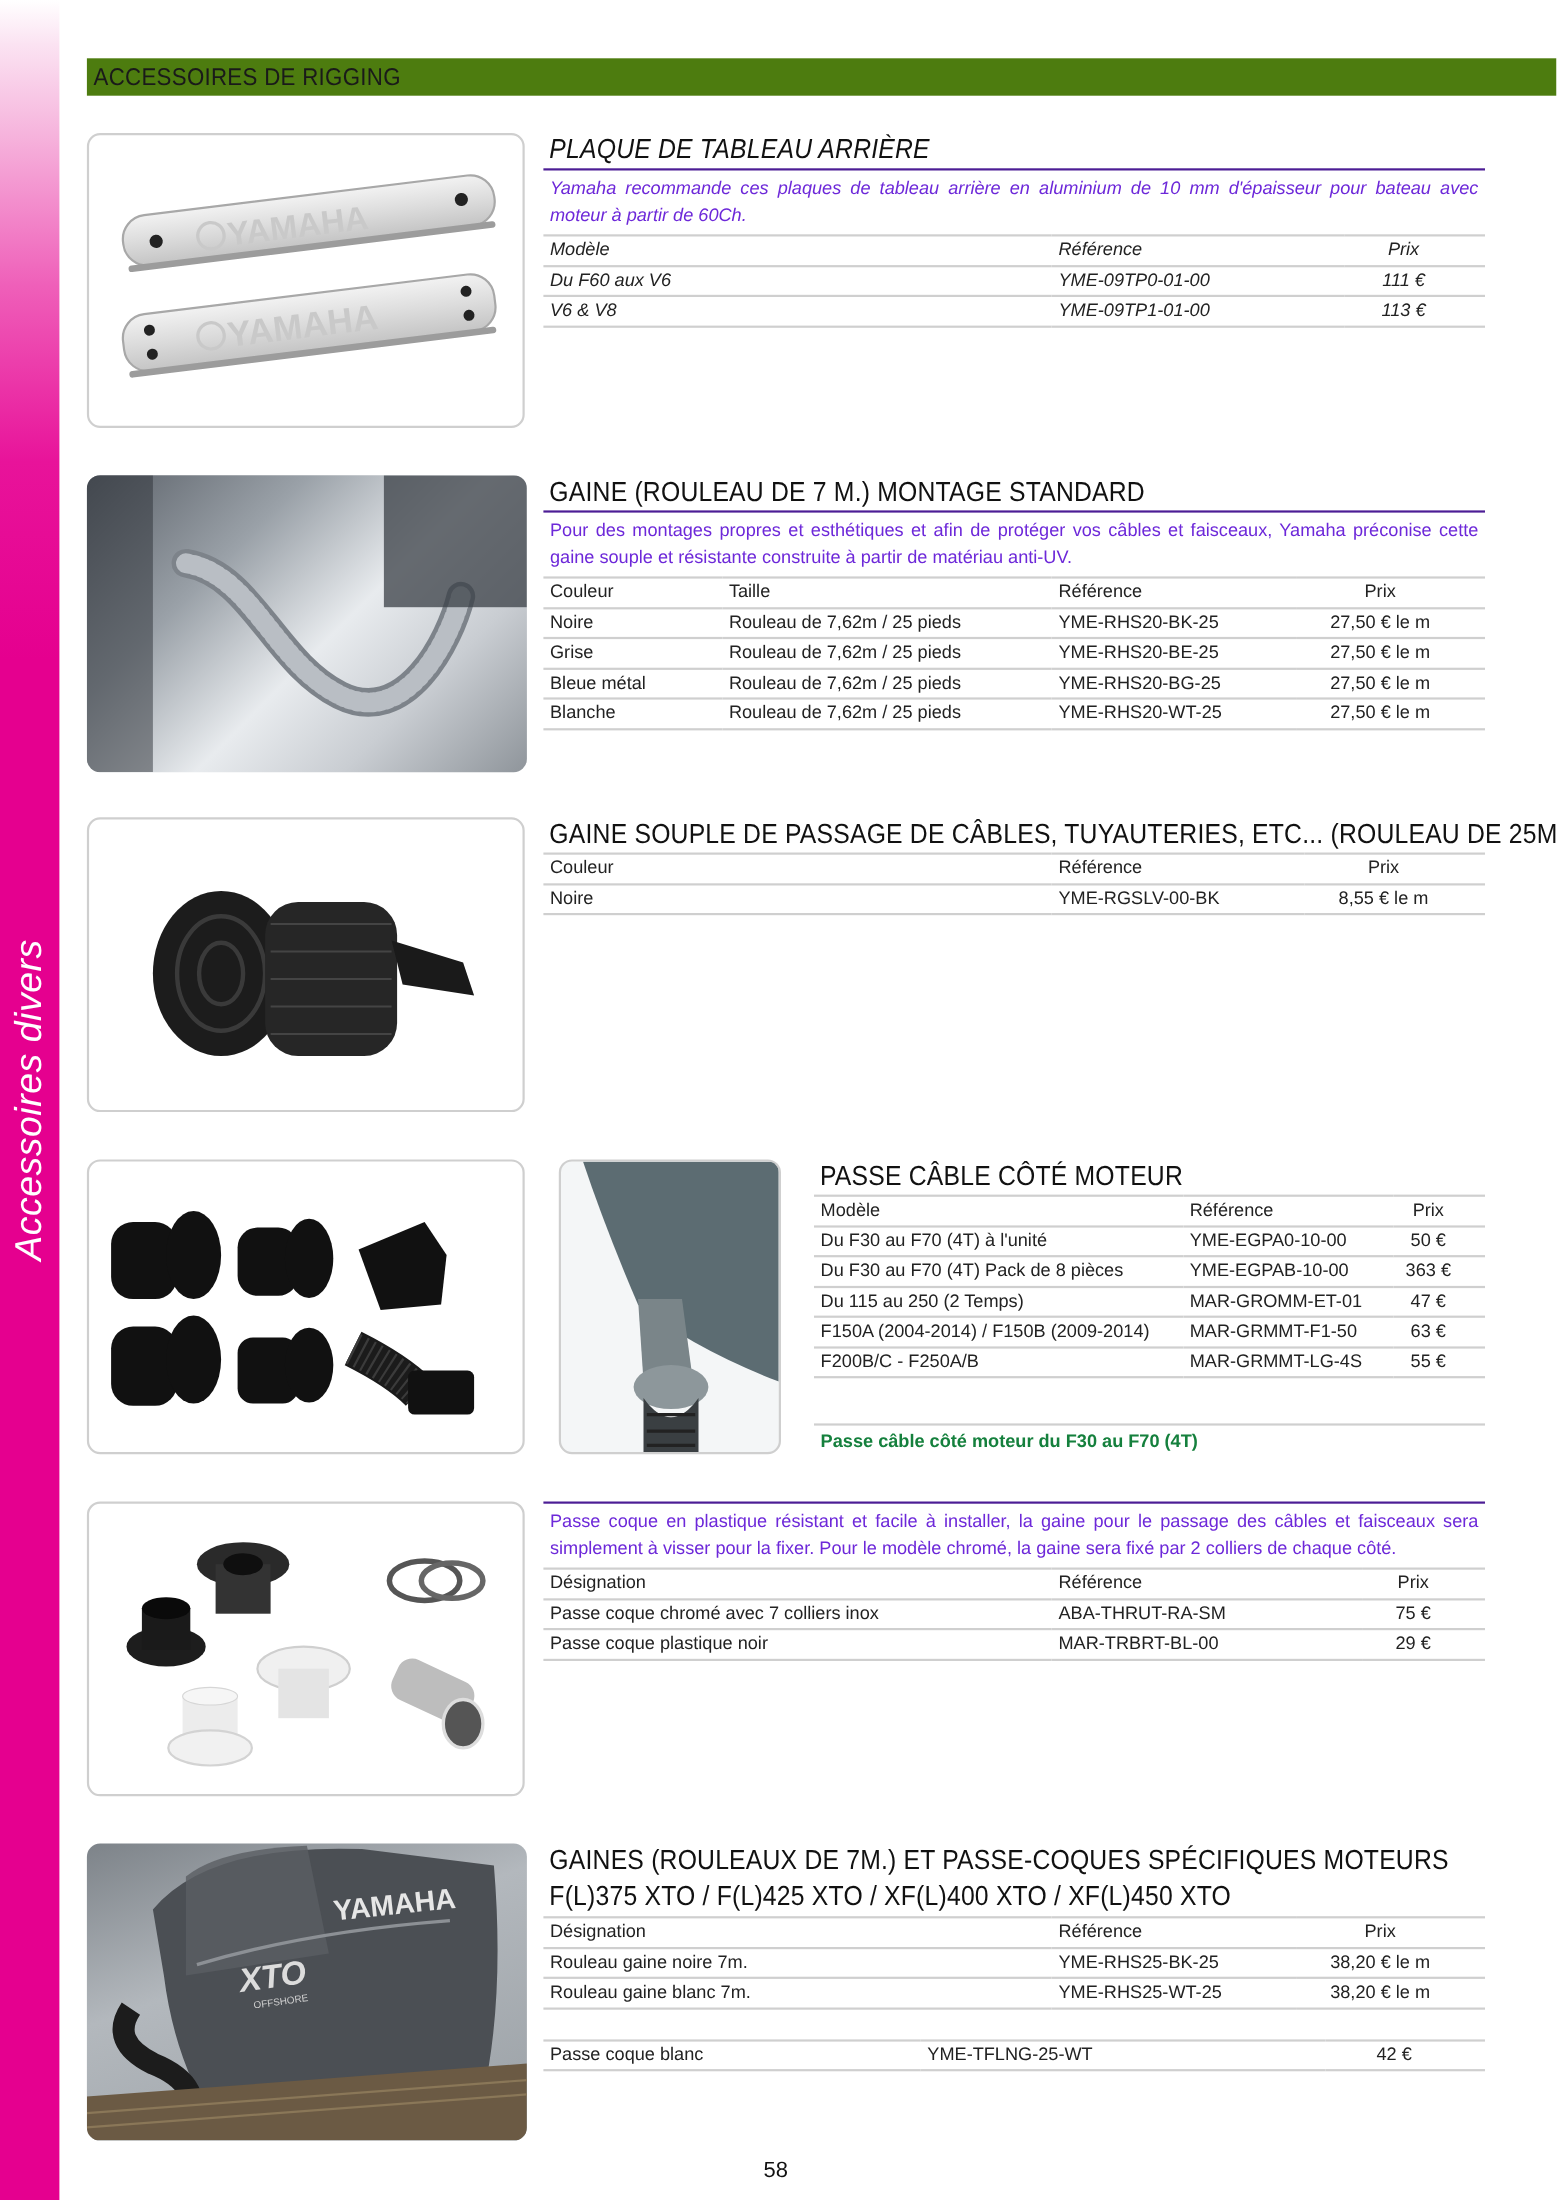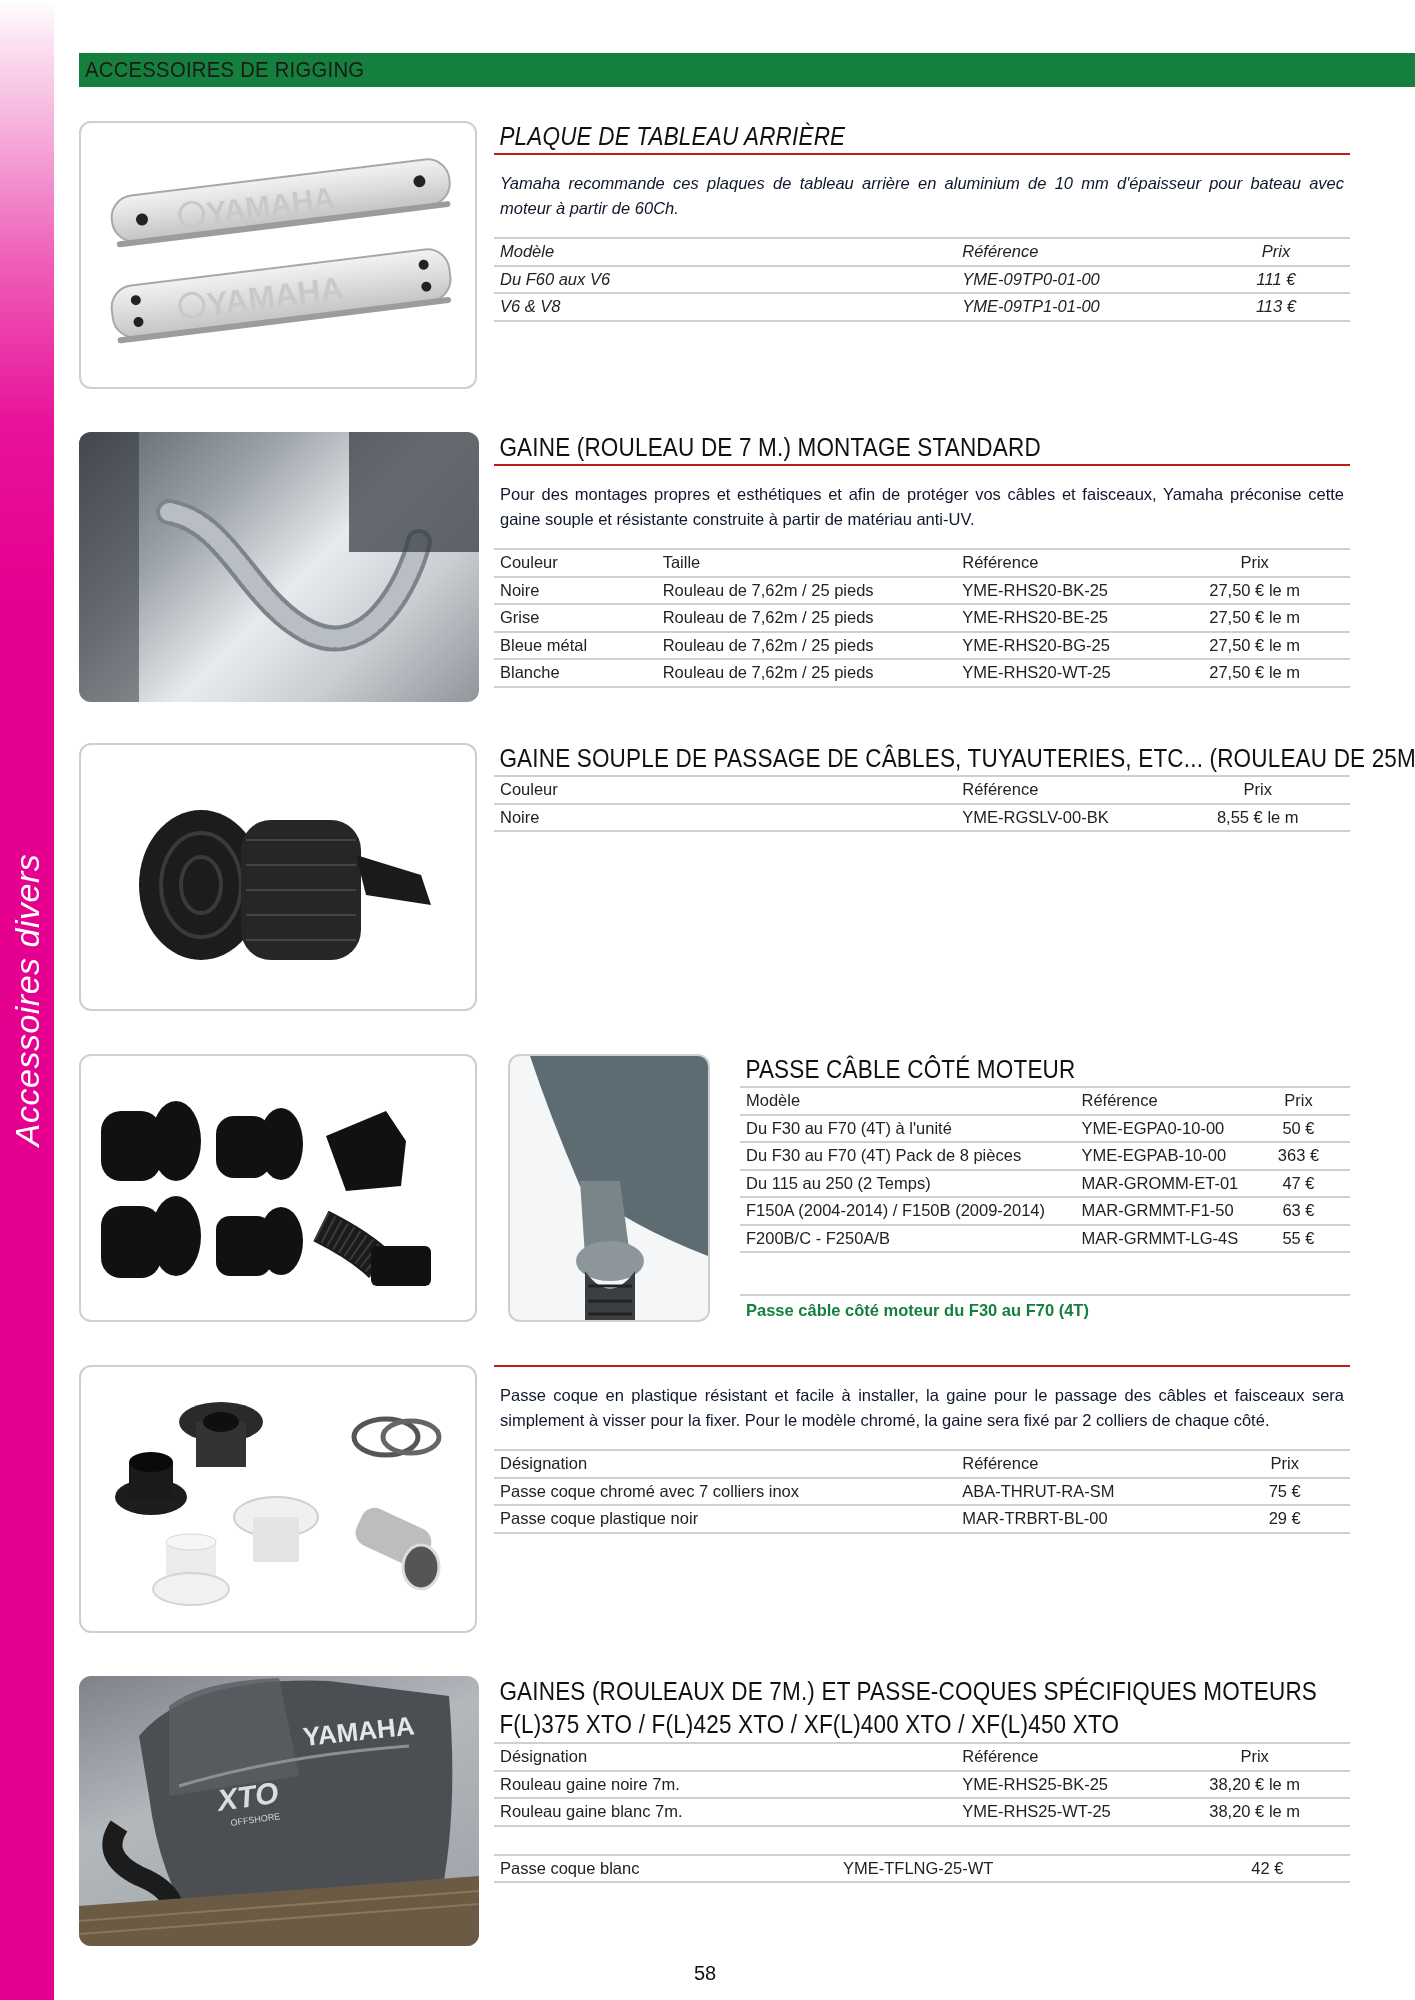--- a/index.html
+++ b/index.html
@@ -15,21 +15,21 @@
     position: absolute; left: 27px; top: 1000px;
     transform: translate(-50%, -50%) rotate(-90deg);
     white-space: nowrap; color: #fff; font-style: italic;
     font-size: 34px; letter-spacing: 0.5px;
     font-family: "Liberation Sans", sans-serif;
   }
 
   
   .section-header {
     position: absolute; left: 79px; top: 53px; width: 1336px; height: 34px;
-    background: #15803d;
+    background: #4d7c0f;
   }
   .section-header span {
     position: absolute; left: 6px; top: 4px; font-size: 22px; letter-spacing: 0.3px;
     font-family: "Liberation Sans Narrow", "Liberation Sans", sans-serif;
     transform: scaleX(0.92); transform-origin: left center; display: inline-block;
   }
 
   
   .img-frame {
     position: absolute; border: 2px solid #cfcfcf; border-radius: 12px; background: #fff; overflow: hidden;
@@ -40,22 +40,22 @@
 
   
   .product { position: absolute; }
   .p-title {
     font-size: 25px; letter-spacing: 0.2px; line-height: 30px; color: #111;
     padding-left: 6px; padding-bottom: 2px;
     transform: scaleX(0.9); transform-origin: left center;
     white-space: nowrap;
   }
   .p-desc {
-    font-size: 16.5px; line-height: 25px; color: #0f172a;
-    padding: 16px 6px; border-top: 2px solid #b91c1c; text-align: justify;
+    font-size: 16.5px; line-height: 25px; color: #6d28d9;
+    padding: 4px 6px; border-top: 2px solid #4c1d95; text-align: justify;
   }
   table.pt {
     width: 100%; border-collapse: collapse; font-size: 16.5px; color: #222;
   }
   table.pt td, table.pt th {
     font-weight: normal; height: 27.5px; padding: 0 6px; text-align: left;
     border-top: 2px solid #cfcfcf; white-space: nowrap; vertical-align: middle;
   }
   table.pt tr:last-child td { border-bottom: 2px solid #cfcfcf; }
   table.pt .r { text-align: center; padding-right: 26px; }

